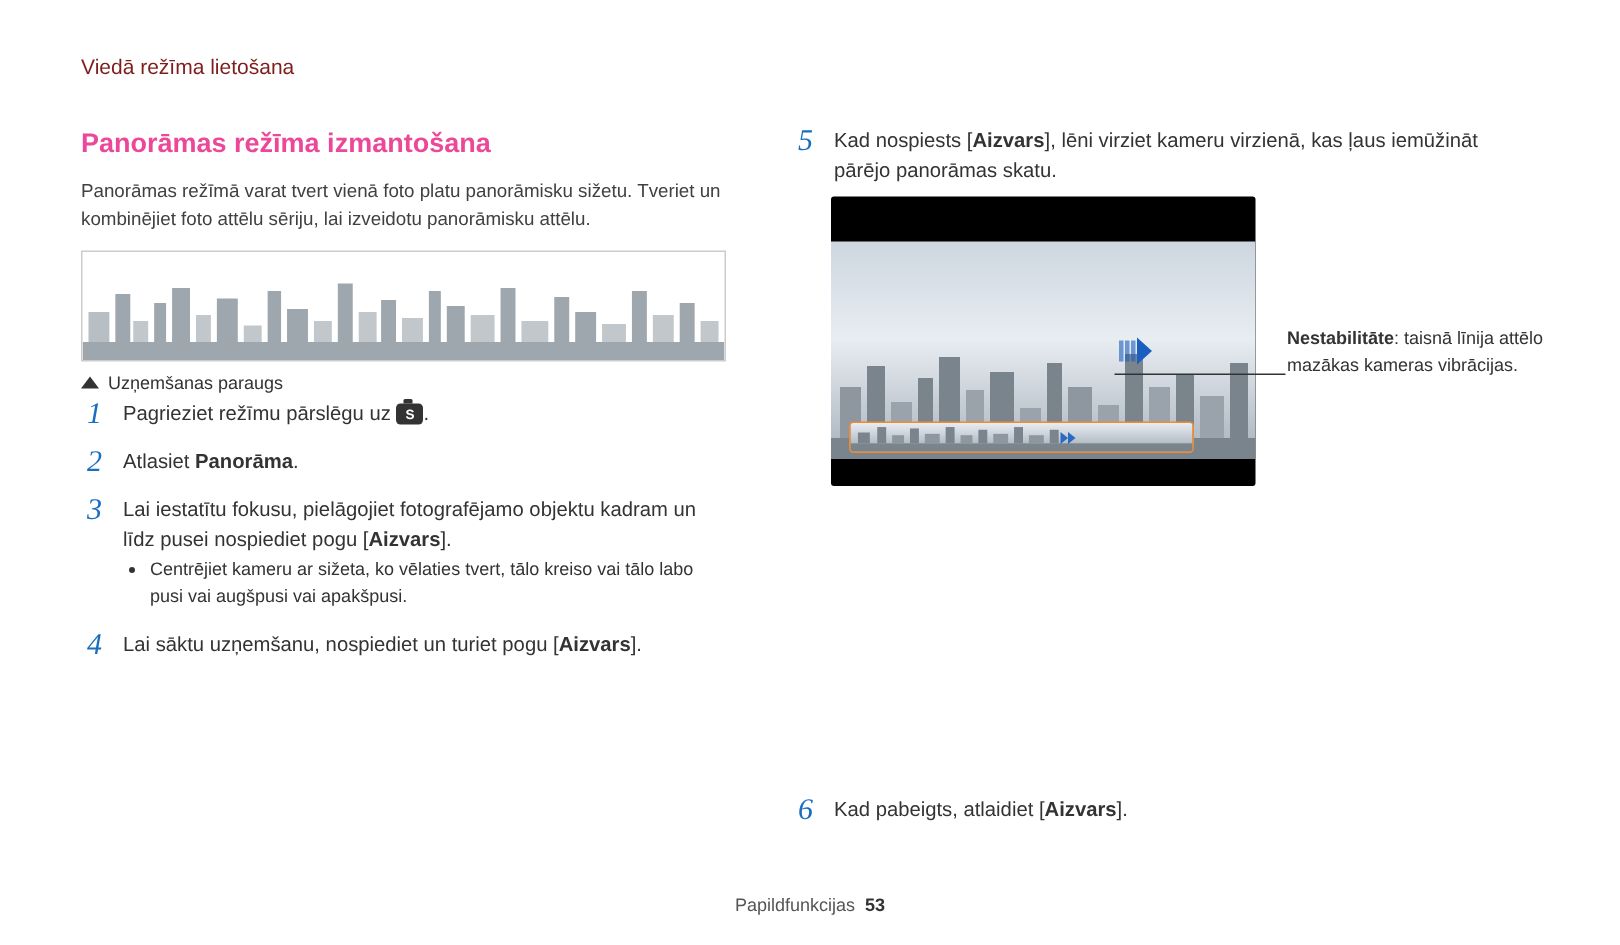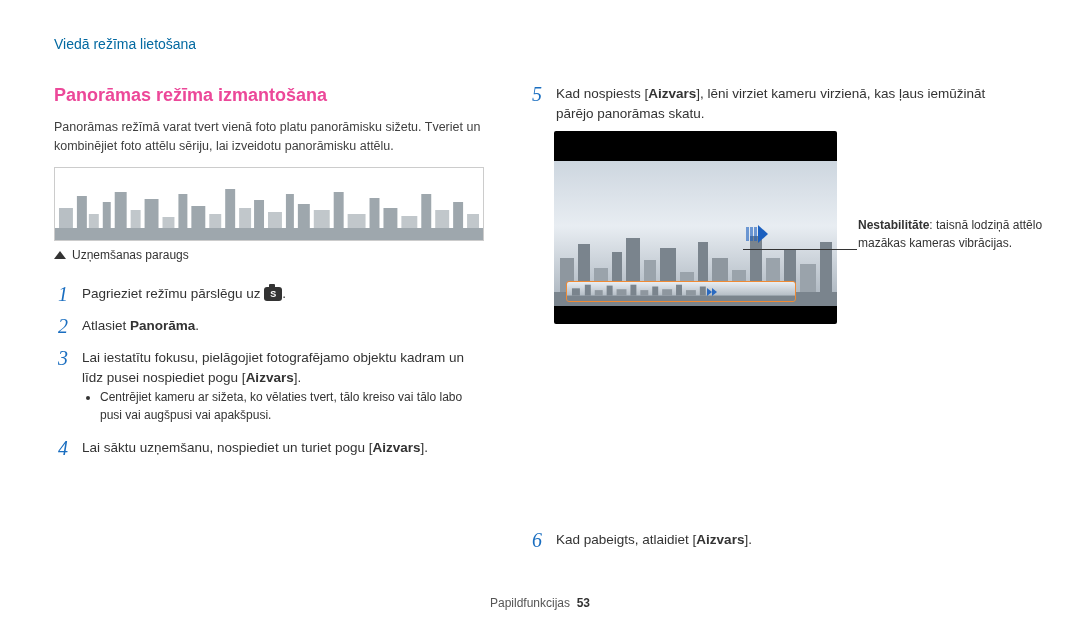--- a/index.html
+++ b/index.html
@@ -8,21 +8,21 @@
     height: 630px;
     background: #fff;
     font-family: Arial, Helvetica, sans-serif;
     color: #333;
     padding: 34px 54px 22px 54px;
     position: relative;
     font-size: 13px;
     line-height: 1.45;
   }
   .page-header {
-    color: #0369a1;
+    color: #7f1d1d;
     font-size: 14px;
     margin-bottom: 28px;
   }
   .columns {
     display: flex;
     gap: 44px;
   }
   .col-left {
     width: 430px;
   }
@@ -56,21 +56,20 @@
     left: 0; right: 0; bottom: 0;
     height: 56px;
   }
   .skyline-sample svg { width: 100%; height: 100%; display: block; }
   .caption-row {
     display: flex;
     align-items: center;
     gap: 6px;
     font-size: 12px;
     color: #333;
-    margin-bottom: 18px;
     text-align: center;
   }
   .tri-up {
     width: 0; height: 0;
     border-left: 6px solid transparent;
     border-right: 6px solid transparent;
     border-bottom: 8px solid #333;
   }
 
   .step { display: flex; align-items: flex-start; gap: 10px; margin-bottom: 8px; }
@@ -339,21 +338,21 @@
           <div class="mini-arrow">
             <span></span>
               <span></span>
           </div>
         </div>
       </div>
     </div>
 
     <div class="annotation-line"></div>
     <div class="annotation-box">
-      <b>Nestabilitāte</b><span>: taisnā lodziņā attēlo mazākas kameras vibrācijas.</span>
+      <b>Nestabilitāte</b><span>: taisnā līnija attēlo mazākas kameras vibrācijas.</span>
     </div>
 
     <div style="height: 198px;"></div>
 
     <div class="step">
       <div class="step-num">6</div>
       <div class="step-body">
         <span>Kad pabeigts, atlaidiet [</span><b>Aizvars</b><span>].</span>
         
       </div>

